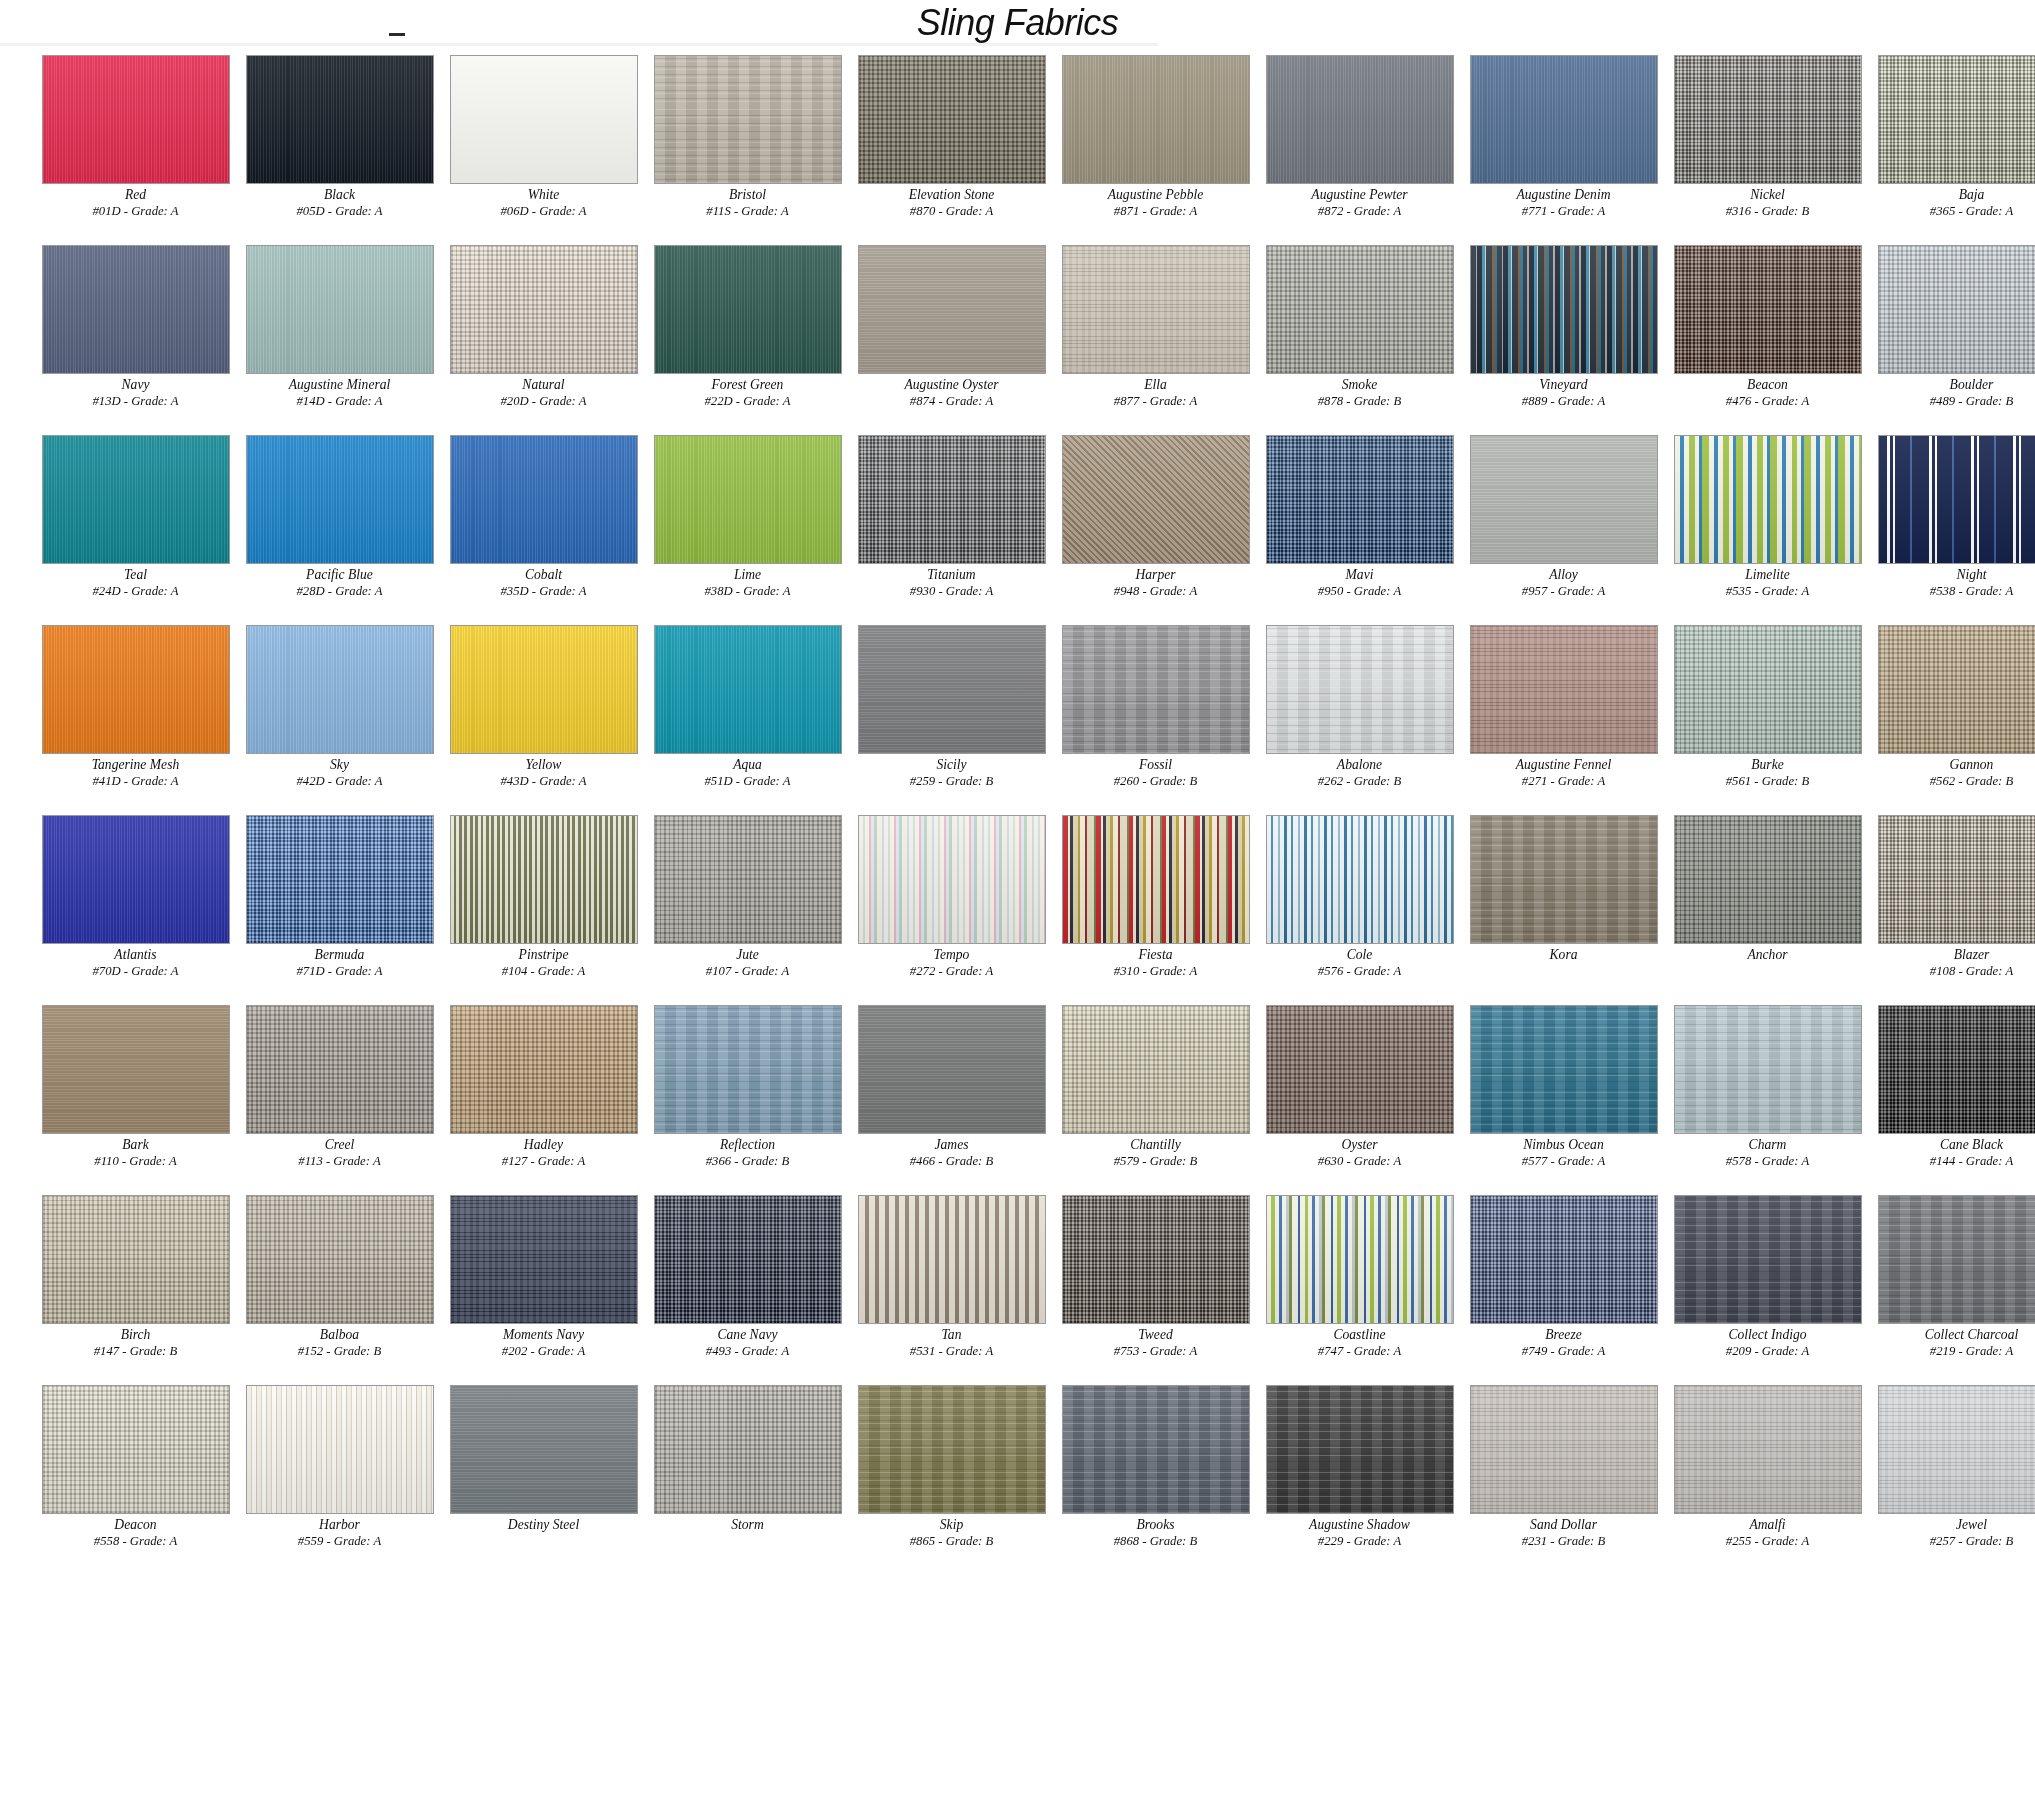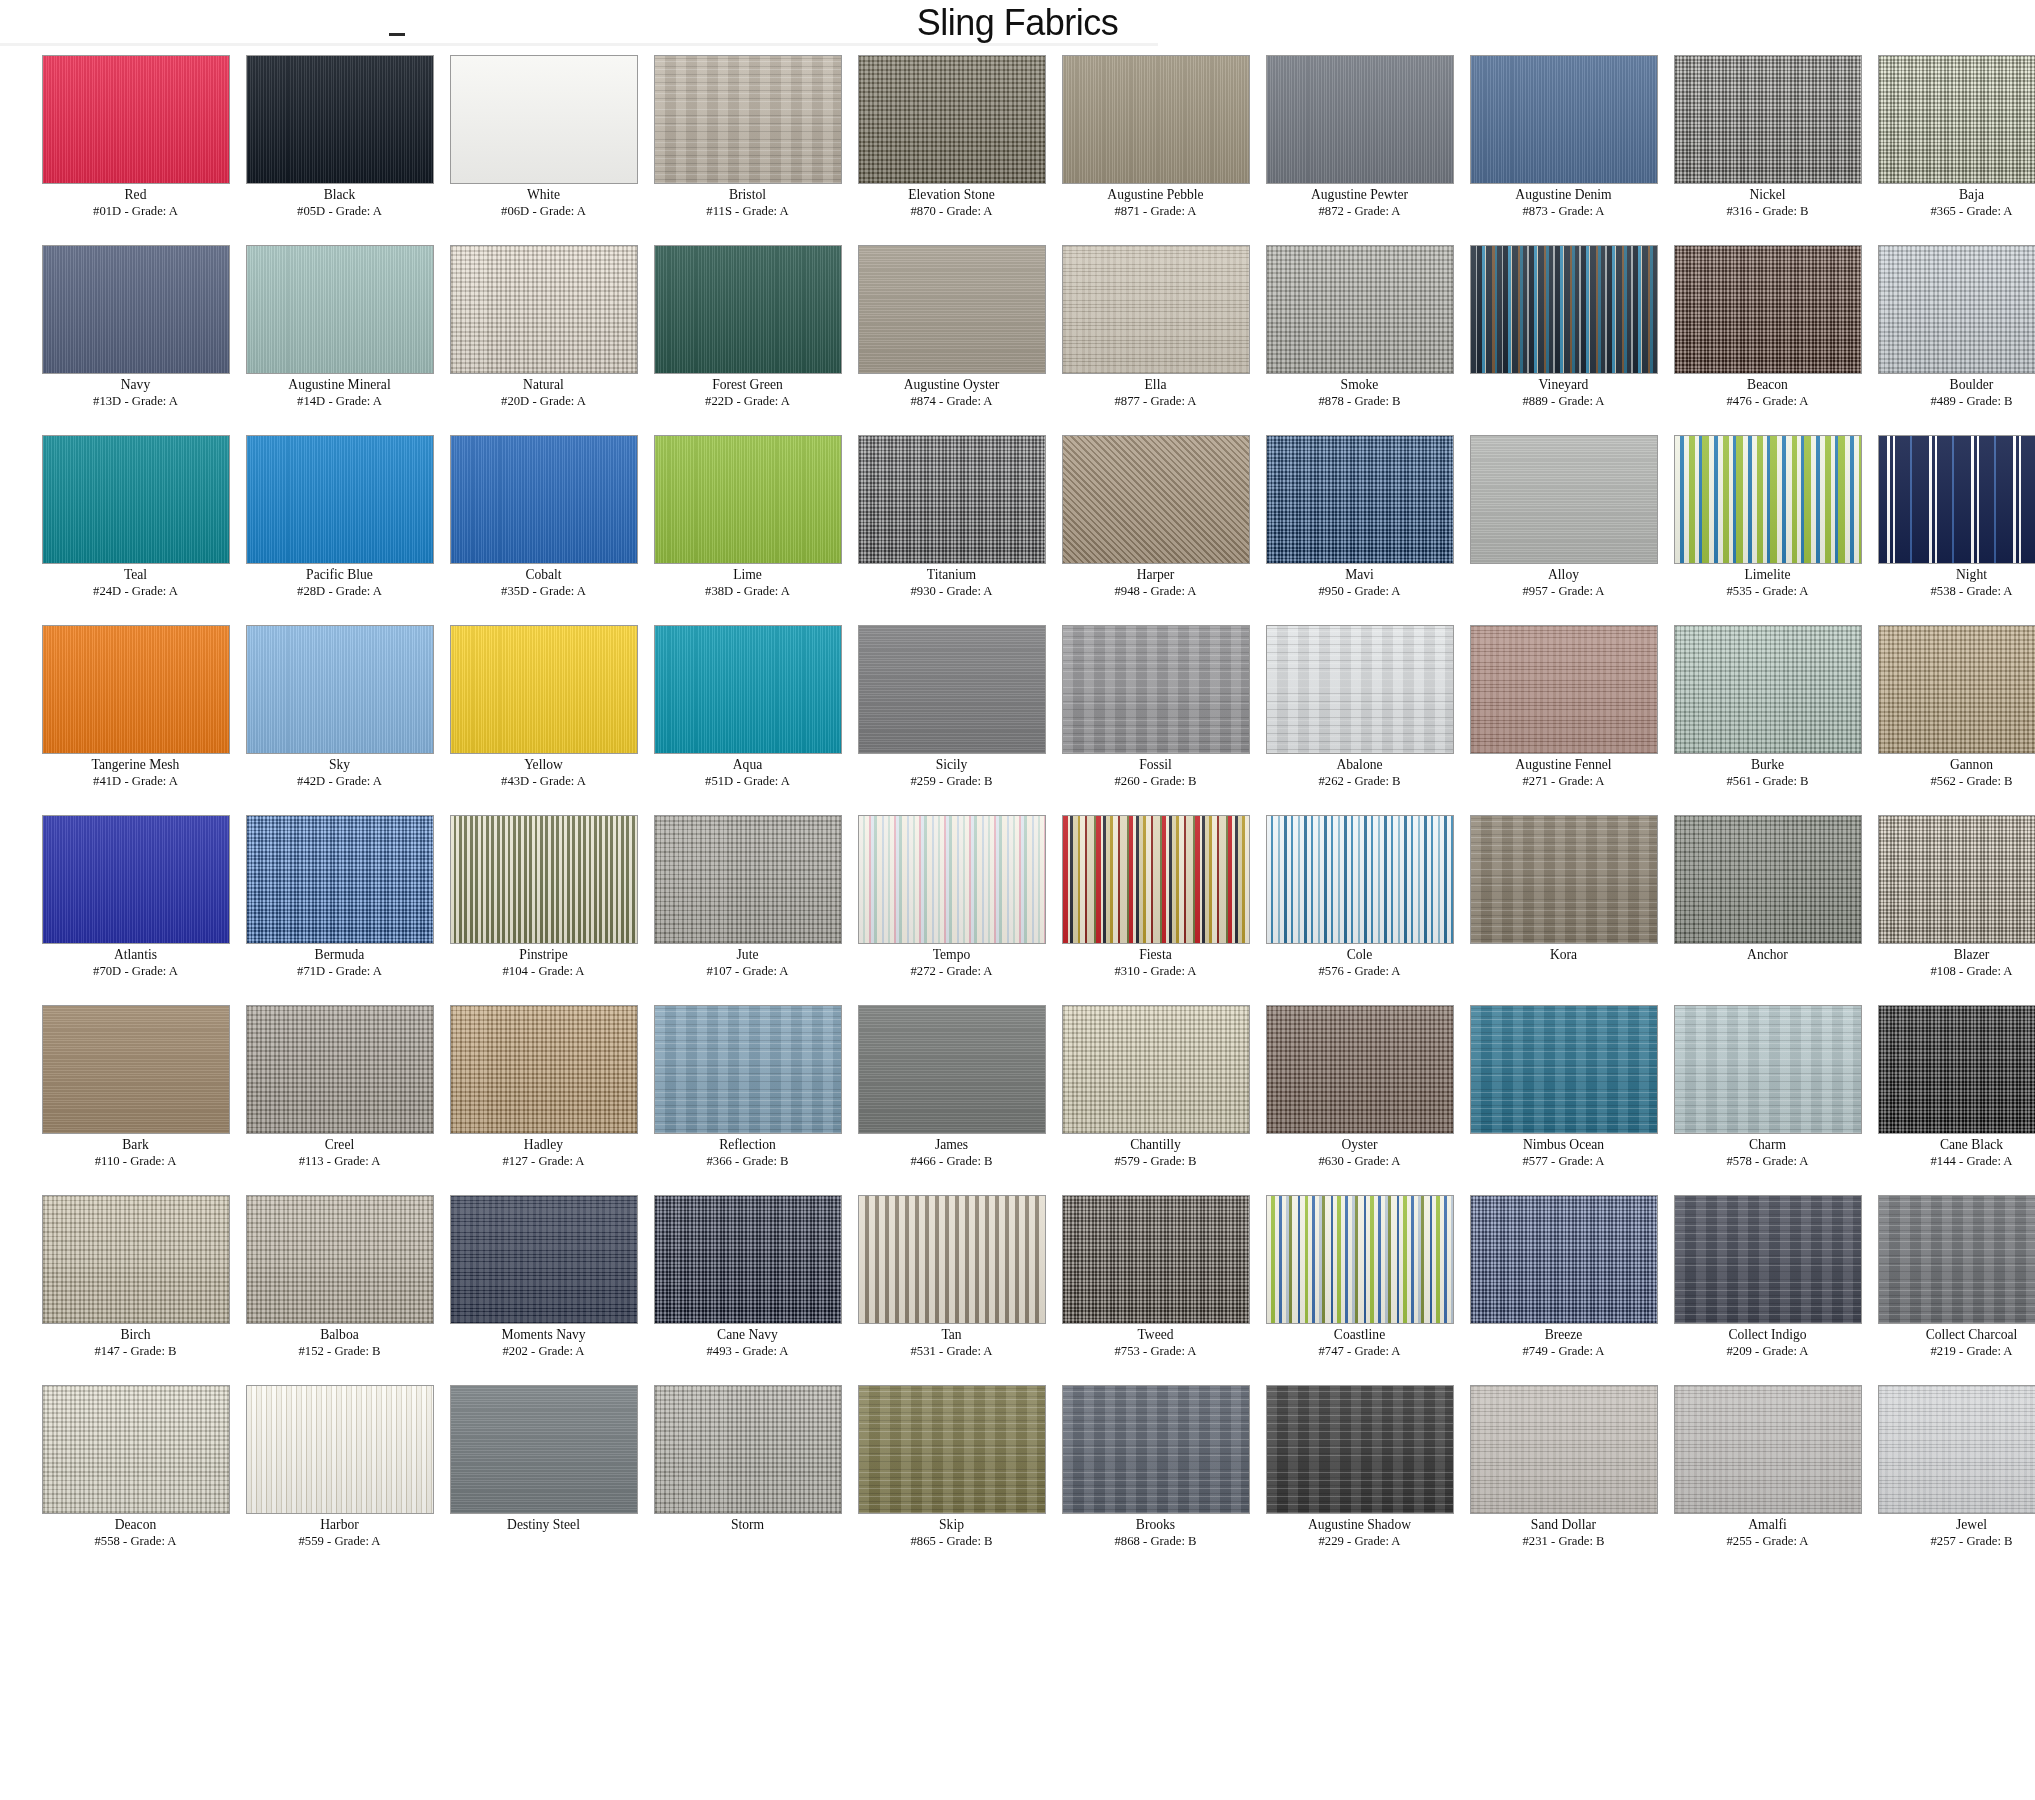--- a/index.html
+++ b/index.html
@@ -12,20 +12,21 @@
     height: 1800px;
     font-family: "Liberation Serif", "DejaVu Serif", serif;
     overflow: hidden;
   }
 
   #page {
     position: relative;
     width: 2035px;
     height: 1800px;
     box-sizing: border-box;
+    font-style: italic;
   }
 
   
   #title-bar {
     position: absolute;
     left: 0;
     top: 0;
     width: 2035px;
     height: 51px;
   }
@@ -241,21 +242,21 @@
           <div class="swatch-code">#872 - Grade: A</div>
         </div>
       </div>
       <div class="swatch-cell">
         <div class="swatch-img" style="background-color: rgb(84, 114, 154);">
           <div class="tex t-warp"></div>
           <div class="tex t-shade"></div>
         </div>
         <div class="swatch-caption">
           <div class="swatch-name">Augustine Denim</div>
-          <div class="swatch-code">#873 - Grade: A</div>
+          <div class="swatch-code">#771 - Grade: A</div>
         </div>
       </div>
       <div class="swatch-cell">
         <div class="swatch-img" style="background-color: rgb(143, 142, 136);">
           <div class="tex t-mesh"></div>
           <div class="tex t-shade"></div>
         </div>
         <div class="swatch-caption">
           <div class="swatch-name">Nickel</div>
           <div class="swatch-code">#316 - Grade: B</div>

